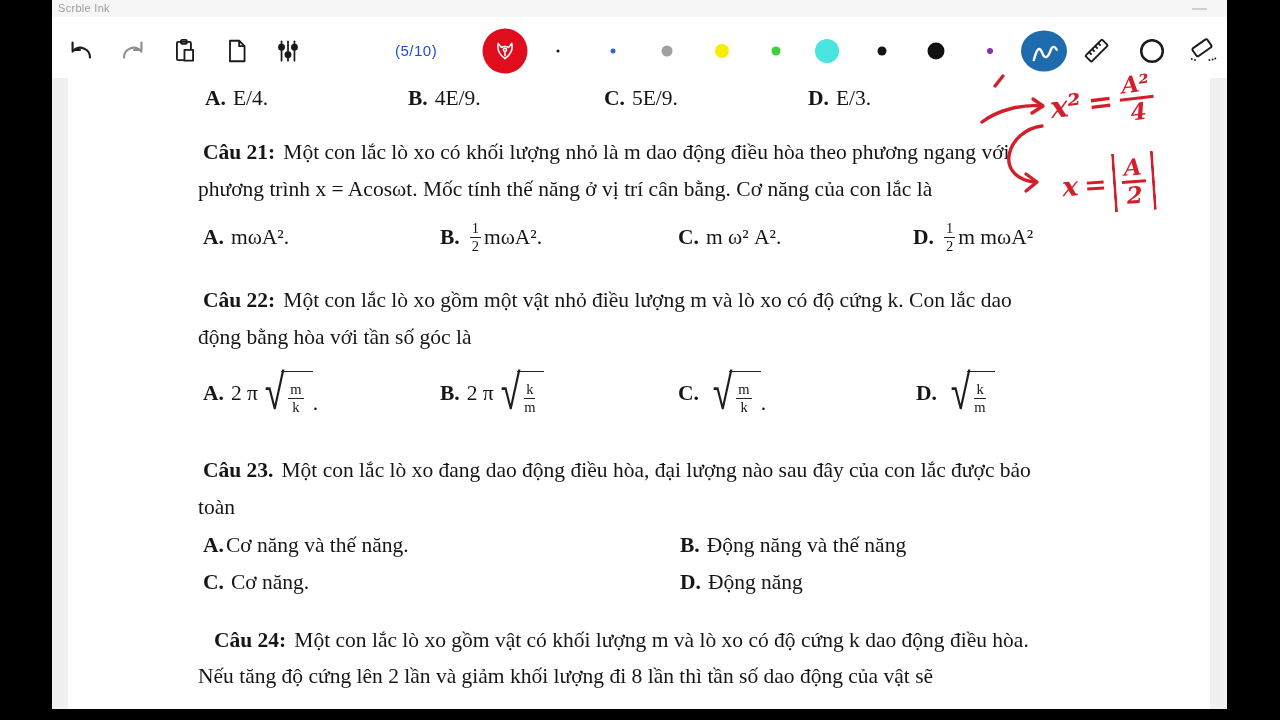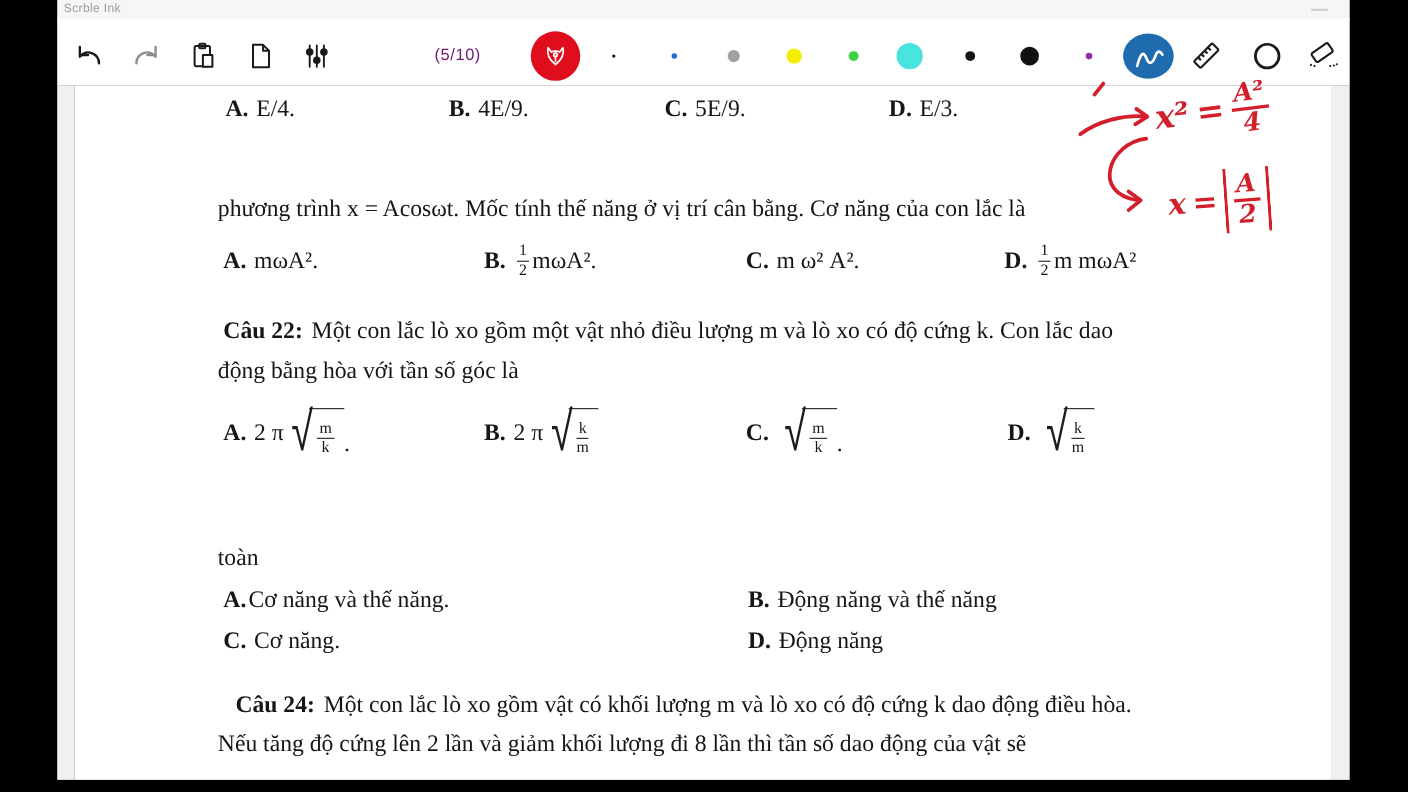--- a/index.html
+++ b/index.html
@@ -8,21 +8,21 @@
   
   .titlebar{position:absolute;left:52px;top:0;width:1175px;height:17px;background:#f6f6f6;
             border-bottom:1px solid #ededed;}
   .titlebar .title{position:absolute;left:6px;top:2px;font-size:11px;color:#9b9b9b;letter-spacing:.3px;}
   .titlebar .dash{position:absolute;right:20px;top:8px;width:15px;height:2px;background:#cfcfcf;}
   .toolbar{position:absolute;left:52px;top:17px;width:1175px;height:61px;background:#fff;}
   .tb{position:absolute;top:34px;transform:translate(-50%,-50%);display:flex;align-items:center;
       justify-content:center;cursor:pointer;}
   .tb svg{display:block;}
   .pagenum{position:absolute;left:343px;top:34px;transform:translateY(-54%);font-size:15px;
-           color:#701a75;letter-spacing:.5px;}
+           color:#1d4ed8;letter-spacing:.5px;}
   .pen-circle{width:45px;height:45px;border-radius:50%;display:flex;align-items:center;justify-content:center;}
   .dot{border-radius:50%;}
   .scrib{width:46px;height:41px;border-radius:50%;display:flex;align-items:center;justify-content:center;}
   
   .edge{position:absolute;top:78px;height:631px;background:#f0f0f0;}
   .page{position:absolute;left:68px;top:78px;width:1142px;height:631px;background:#fff;}
   
   .t{position:absolute;font-family:"Liberation Serif","DejaVu Serif",serif;font-size:21.5px;
      color:#161616;white-space:nowrap;}
   .t b{font-weight:bold;}
@@ -178,20 +178,21 @@
 
   <div class="edge" style="left:52px;width:16px;"></div>
   <div class="edge" style="left:1210px;width:17px;"></div>
   <div class="page"></div>
 
   <div class="t" style="left:205px;top:86px"><b class="olab">A.</b><span>E/4.</span></div>
   <div class="t" style="left:408px;top:86px"><b class="olab">B.</b><span>4E/9.</span></div>
   <div class="t" style="left:604px;top:86px"><b class="olab">C.</b><span>5E/9.</span></div>
   <div class="t" style="left:808px;top:86px"><b class="olab">D.</b><span>E/3.</span></div>
 
+  <div class="t" style="left:203px;top:140px"><b class="qlab">Câu 21:</b><span>Một con lắc lò xo có khối lượng nhỏ là m dao động điều hòa theo phương ngang với</span></div>
   <div class="t" style="left:198px;top:177px">phương trình x = Acosωt. Mốc tính thế năng ở vị trí cân bằng. Cơ năng của con lắc là</div>
   <div class="t opt" style="left:203px;top:218px">
       <b class="olab">A.</b>
       <span>mωA².</span>
     </div>
   <div class="t opt" style="left:440px;top:218px">
       <b class="olab">B.</b>
       <span class="fr">
         <span class="n">1</span>
         <span>2</span>
@@ -255,20 +256,21 @@
       <span class="sq">
         <span class="rad">√</span>
         <span class="rand"><span class="fr">
             <span class="n">k</span>
             <span>m</span>
           </span></span>
       </span>
       <span class="suffix"></span>
     </div>
 
+  <div class="t" style="left:203px;top:458px"><b class="qlab">Câu 23.</b><span>Một con lắc lò xo đang dao động điều hòa, đại lượng nào sau đây của con lắc được bảo</span></div>
   <div class="t" style="left:198px;top:495px">toàn</div>
   <div class="t" style="left:680px;top:533px"><b class="olab">B.</b><span>Động năng và thế năng</span></div>
   <div class="t" style="left:203px;top:533px"><b style="font-weight:bold;margin-right:2px">A.</b><span>Cơ năng và thế năng.</span></div>
   <div class="t" style="left:203px;top:570px"><b class="olab">C.</b><span>Cơ năng.</span></div>
   <div class="t" style="left:680px;top:570px"><b class="olab">D.</b><span>Động năng</span></div>
 
   <div class="t" style="left:214px;top:628px"><b class="qlab">Câu 24:</b><span>Một con lắc lò xo gồm vật có khối lượng m và lò xo có độ cứng k dao động điều hòa.</span></div>
   <div class="t" style="left:198px;top:664px">Nếu tăng độ cứng lên 2 lần và giảm khối lượng đi 8 lần thì tần số dao động của vật sẽ</div>
 
   <div class="anno" style="color:#d31f2b">

